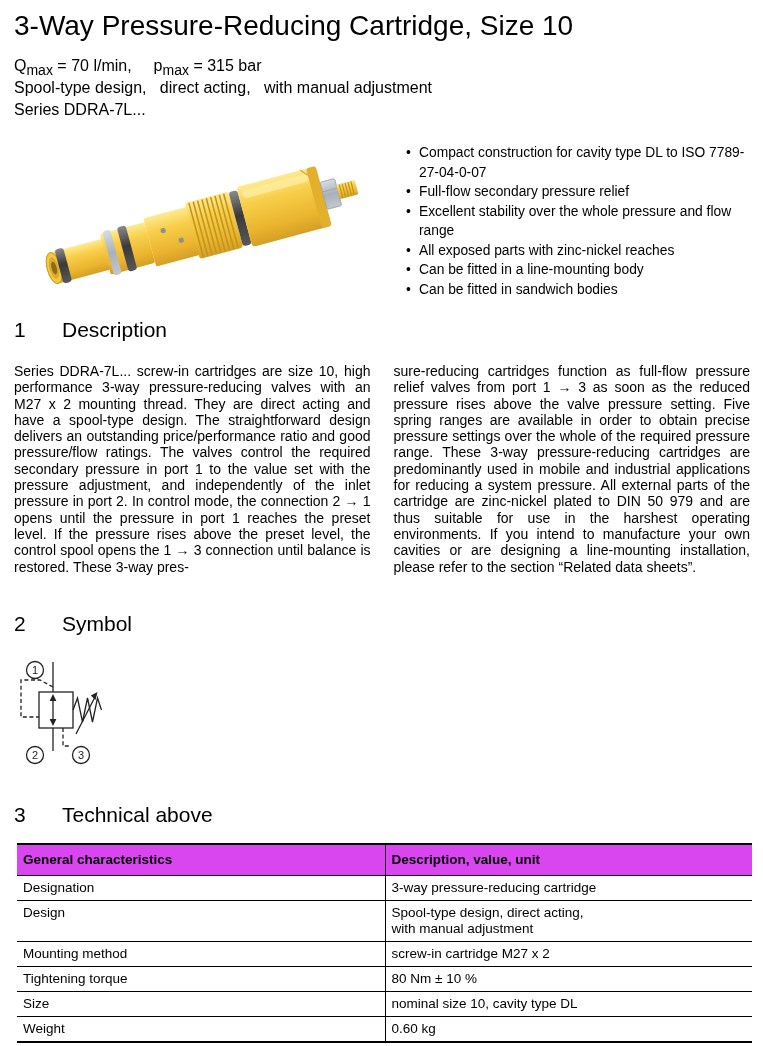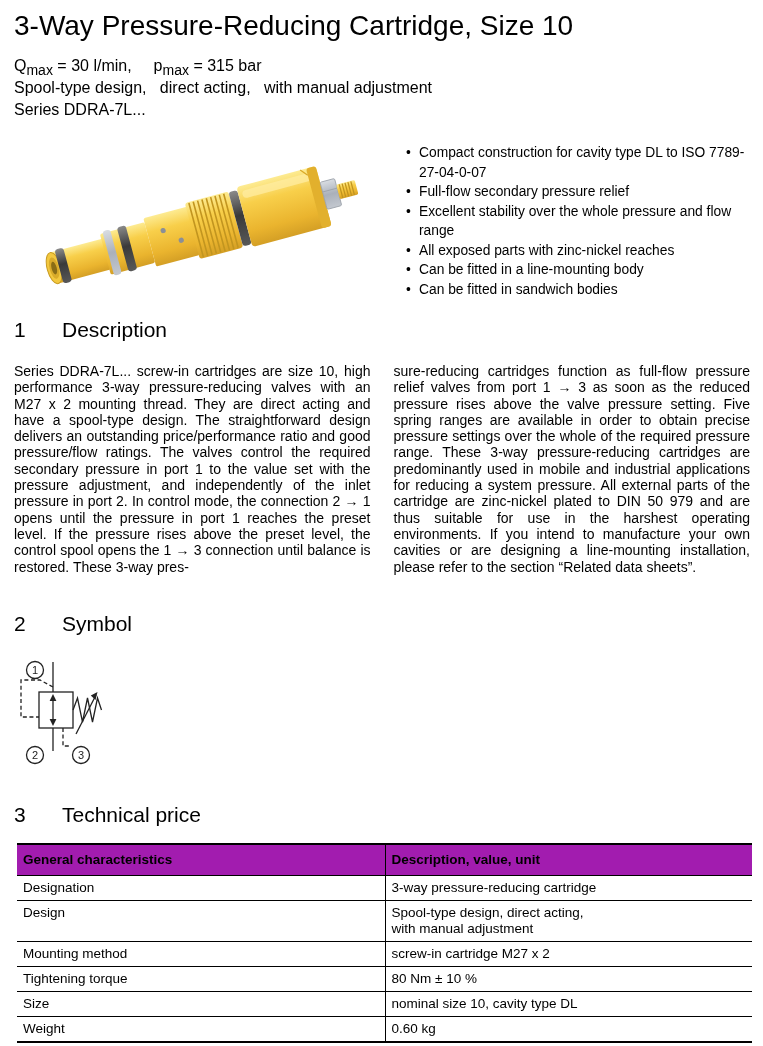--- a/index.html
+++ b/index.html
@@ -91,21 +91,21 @@
     border-bottom: 2px solid #000;
     font-size: 13.5px;
   }
   .tech-table th, .tech-table td {
     border-bottom: 1.5px solid #000;
   }
   .tech-table th:first-child, .tech-table td:first-child {
     border-right: 1px solid #000;
   }
   .tech-table th {
-    background: #a21caf;
+    background: #d946ef;
     font-weight: 700;
     text-align: left;
     height: 30px;
     padding: 0 8px 0 6px;
     vertical-align: middle;
   }
   .tech-table td {
     padding: 4px 8px 3px 6px;
     vertical-align: top;
     line-height: 16.5px;
@@ -118,21 +118,21 @@
   }
 </style>
 </head>
 <body>
 
 <div class="page">
 
   <h1 class="page-title">3-Way Pressure-Reducing Cartridge, Size 10</h1>
 
   <div class="subtitle-block">
-    <div class="subtitle-line"><span>Q</span><span class="sub-script">max</span><span> = 30 l/min,</span><span class="spec-gap"></span><span>p</span><span class="sub-script">max</span><span> = 315 bar</span></div>
+    <div class="subtitle-line"><span>Q</span><span class="sub-script">max</span><span> = 70 l/min,</span><span class="spec-gap"></span><span>p</span><span class="sub-script">max</span><span> = 315 bar</span></div>
     <div class="subtitle-line">Spool-type design,   direct acting,   with manual adjustment</div>
     <div class="subtitle-line">Series DDRA-7L...</div>
   </div>
 
   <div class="hero">
     <div class="hero-image">
       <svg viewBox="0 0 372 180" width="372" height="180">
         <defs>
           <linearGradient id="gy" x1="0" y1="0" x2="0" y2="1">
             <stop offset="0" stop-color="#fdeb92"></stop>
@@ -246,21 +246,21 @@
       <g fill="#222222" font-size="11" text-anchor="middle">
         <text x="19" y="26">1</text>
         <text x="19" y="111">2</text>
         <text x="65" y="111">3</text>
       </g>
     </svg>
   </div>
 
   <h2 class="section-heading heading-technical">
     <span class="section-number">3</span>
-    <span>Technical price</span>
+    <span>Technical above</span>
   </h2>
 
   <table class="tech-table">
     <colgroup>
       <col style="width:368px">
       <col style="width:367px">
     </colgroup>
     <thead>
       <tr>
         <th>General characteristics</th>

